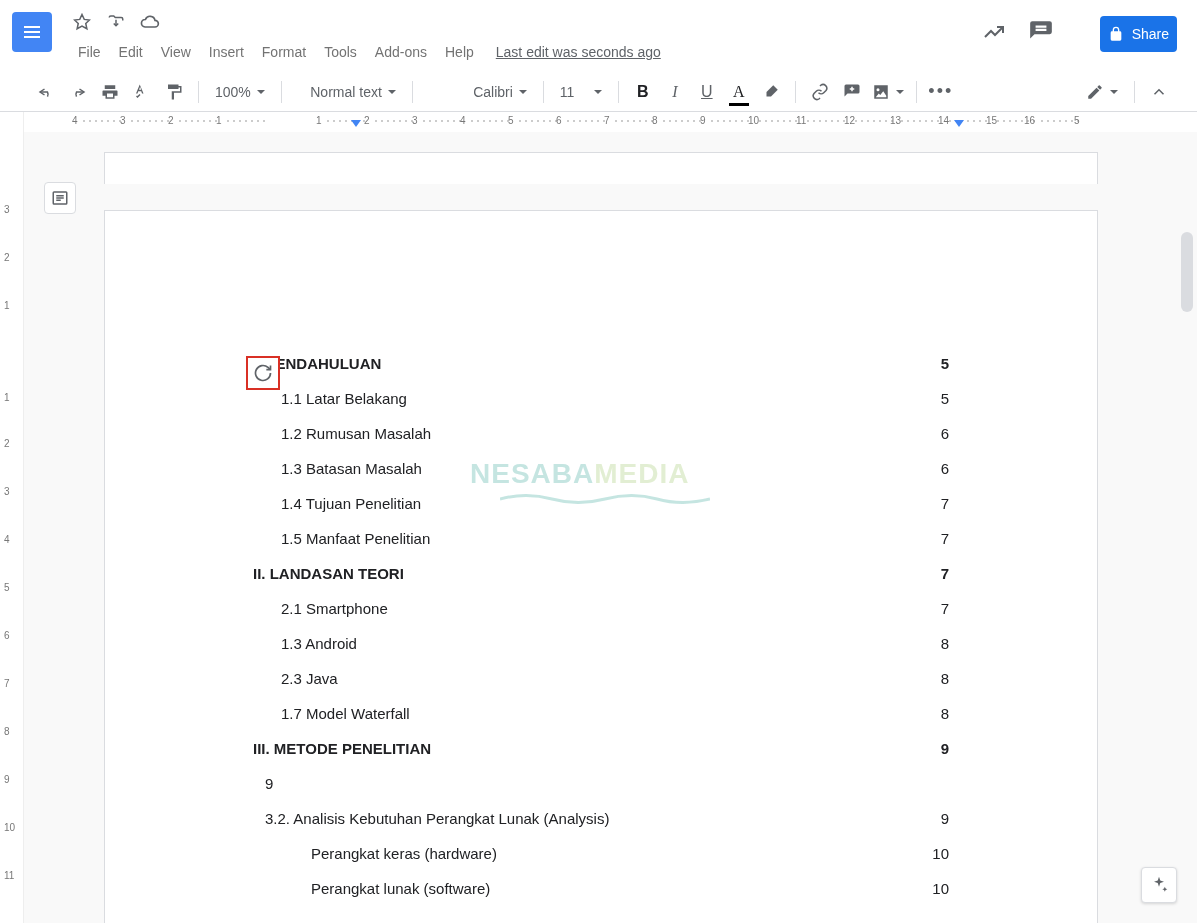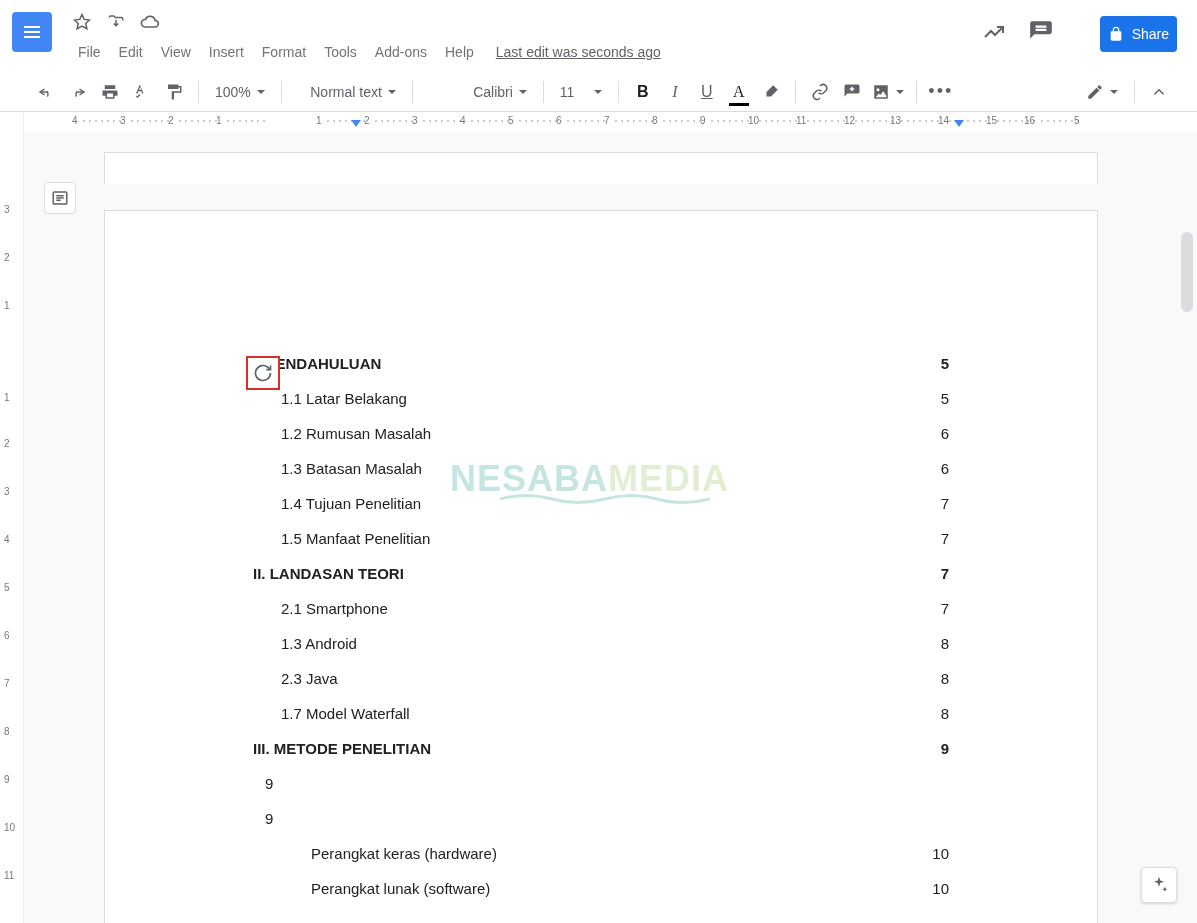--- a/index.html
+++ b/index.html
@@ -52,21 +52,21 @@
 
 .toc-refresh { position:absolute; left:246px; top:244px; width:34px; height:34px; border:2px solid #d93025; background:#fff; display:flex; align-items:center; justify-content:center; color:#5f6368; cursor:pointer; z-index:5; }
 
 .toc-row { display:flex; justify-content:space-between; font-size:15px; color:#202124; line-height:1.4; margin-bottom:14px; }
 .toc-row.bold { font-weight:700; }
 .toc-row.lvl1 { padding-left:28px; }
 .toc-row.lvl1b { padding-left:12px; }
 .toc-row.lvl2 { padding-left:58px; }
 
 
-.wm { position:absolute; left:450px; top:346px; font-size:36px; font-weight:700; letter-spacing:1px; pointer-events:none; opacity:.6; white-space:nowrap; }
+.wm { position:absolute; left:470px; top:346px; font-size:28px; font-weight:700; letter-spacing:1px; pointer-events:none; opacity:.6; white-space:nowrap; }
 .wm .w1 { color:#9fd4ce; }
 .wm .w2 { color:#cfe4b6; }
 .wm-u { position:absolute; left:500px; top:382px; width:210px; height:10px; pointer-events:none; opacity:.6; }
 
 
 .vscroll { position:absolute; right:4px; top:120px; width:12px; height:80px; background:#dadce0; border-radius:6px; }
 .explore { position:absolute; right:20px; bottom:20px; width:36px; height:36px; background:#fff; border:1px solid #dadce0; border-radius:4px; box-shadow:0 1px 3px rgba(0,0,0,.15); display:flex; align-items:center; justify-content:center; color:#5f6368; cursor:pointer; }
 </style>
 </head>
 <body>
@@ -341,20 +341,21 @@
         <span>8</span>
       </div>
       <div class="toc-row bold ">
         <span>III. METODE PENELITIAN</span>
         <span>9</span>
       </div>
       <div class="toc-row lvl1b">
         <span>9</span>
       </div>
       <div class="toc-row lvl1b">
+        <span>3.2. Analisis Kebutuhan Perangkat Lunak (Analysis)</span>
         <span>9</span>
       </div>
       <div class="toc-row lvl2">
         <span>Perangkat keras (hardware)</span>
         <span>10</span>
       </div>
       <div class="toc-row lvl2">
         <span>Perangkat lunak (software)</span>
         <span>10</span>
       </div>

